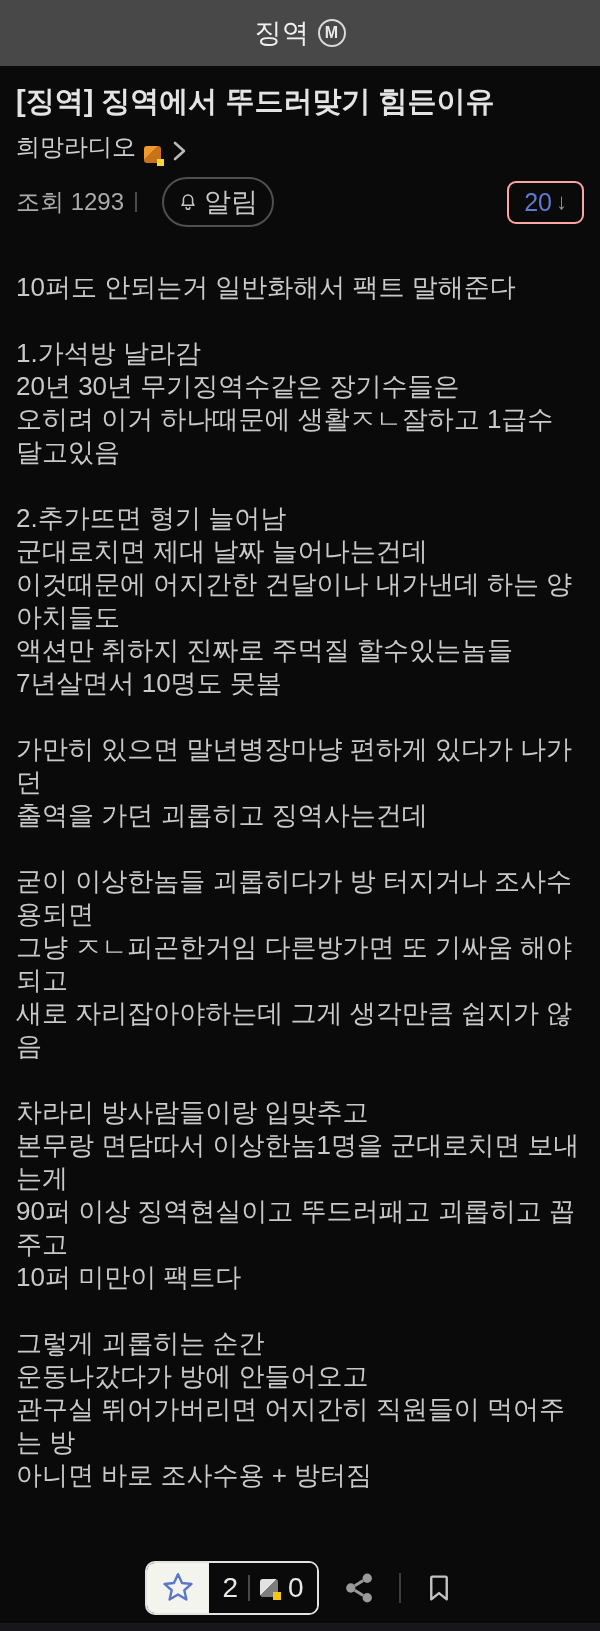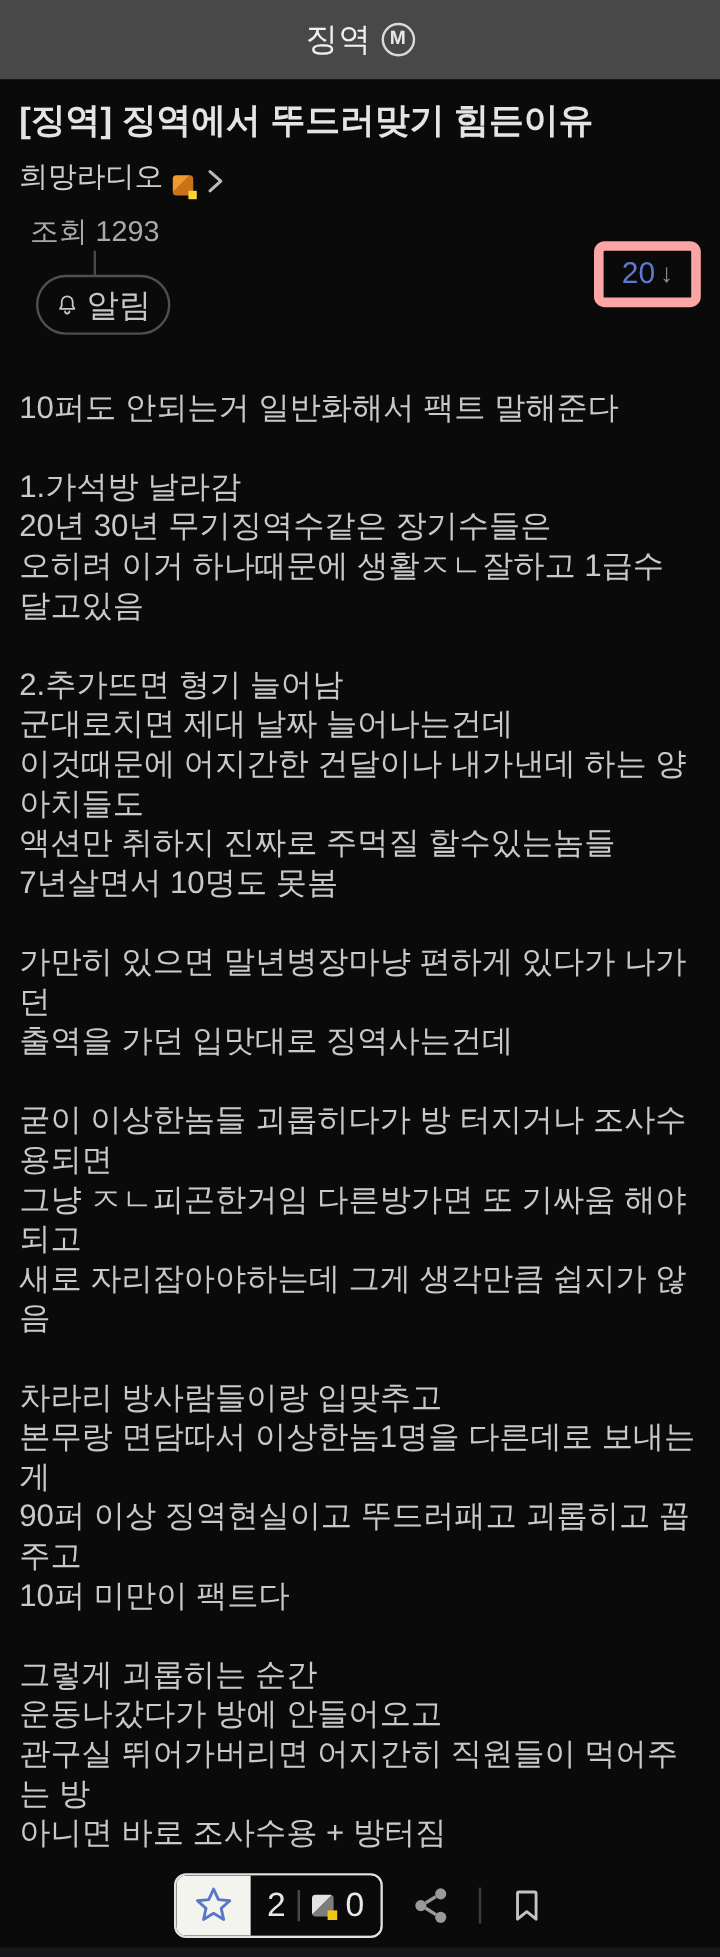--- a/index.html
+++ b/index.html
@@ -30,32 +30,32 @@
     background:linear-gradient(135deg,#f09a2e 40%,#c8731a 40%);
   }
   .gallog-badge::after{
     content:''; position:absolute; right:-3px; bottom:-3px; width:7px; height:7px;
     background:#ffd535;
   }
   .chev svg{ display:block; }
   .meta-row{
     margin-top:14px; display:flex; align-items:center; justify-content:space-between;
   }
-  .meta-left{ display:flex; align-items:center;flex-direction:column; }
+  .meta-left{ display:flex; align-items:center; }
   .meta-text{ color:#aaaaaa; font-size:24px; }
   .vdiv{ width:2px; height:20px; background:#4a4a4a; margin:0 11px; display:inline-block; }
   .alarm-btn{
     margin-left:14px; display:inline-flex; align-items:center; gap:6px;
     background:transparent; border:2px solid #4f4f4f; border-radius:999px;
     padding:5px 14px; color:#c6c6c6; font-size:27px; cursor:pointer;
     font-family:inherit;
   }
   .cmt-btn{
     display:inline-flex; align-items:center; gap:4px; background:transparent;
-    border:8px solid #fca5a5; border-radius:9px; padding:5px 15px; cursor:pointer;
+    border:2px solid #fca5a5; border-radius:9px; padding:5px 15px; cursor:pointer;
     font-family:inherit;
   }
   .cmt-btn .n{ color:#6079d0; font-size:25px; }
   .cmt-btn .a{ color:#929292; font-size:22px; }
   
   .post-body{
     padding:0 16px; margin-top:44px; font-size:26px; line-height:33px; color:#c9c9c9;
     height:1320px; overflow:hidden;
   }
   .post-body p{ white-space:pre-line; margin:0 0 33px 0; }
@@ -139,26 +139,26 @@
       <p>10퍼도 안되는거 일반화해서 팩트 말해준다</p>
       <p>1.가석방 날라감
 20년 30년 무기징역수같은 장기수들은
 오히려 이거 하나때문에 생활ㅈㄴ잘하고 1급수 달고있음</p>
       <p>2.추가뜨면 형기 늘어남
 군대로치면 제대 날짜 늘어나는건데
 이것때문에 어지간한 건달이나 내가낸데 하는 양아치들도
 액션만 취하지 진짜로 주먹질 할수있는놈들
 7년살면서 10명도 못봄</p>
       <p>가만히 있으면 말년병장마냥 편하게 있다가 나가던
-출역을 가던 입맛대로 징역사는건데</p>
+출역을 가던 괴롭히고 징역사는건데</p>
       <p>굳이 이상한놈들 괴롭히다가 방 터지거나 조사수용되면
 그냥 ㅈㄴ피곤한거임 다른방가면 또 기싸움 해야되고
 새로 자리잡아야하는데 그게 생각만큼 쉽지가 않음</p>
       <p>차라리 방사람들이랑 입맞추고
-본무랑 면담따서 이상한놈1명을 다른데로 보내는게
+본무랑 면담따서 이상한놈1명을 군대로치면 보내는게
 90퍼 이상 징역현실이고 뚜드러패고 괴롭히고 꼽주고
 10퍼 미만이 팩트다</p>
       <p>그렇게 괴롭히는 순간
 운동나갔다가 방에 안들어오고
 관구실 뛰어가버리면 어지간히 직원들이 먹어주는 방
 아니면 바로 조사수용 + 방터짐</p>
     </main>
 
   <footer class="action-bar">
     <div class="rec-pill">

